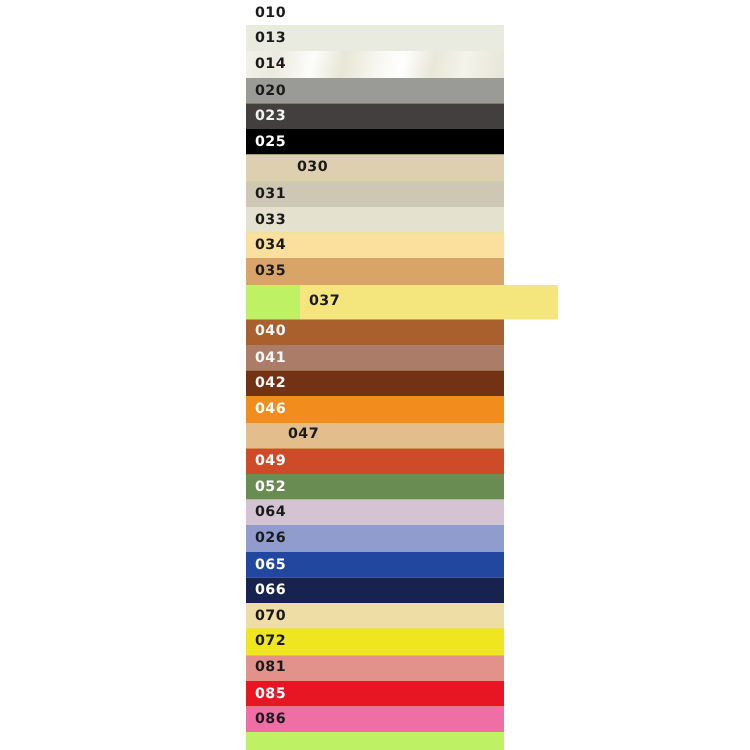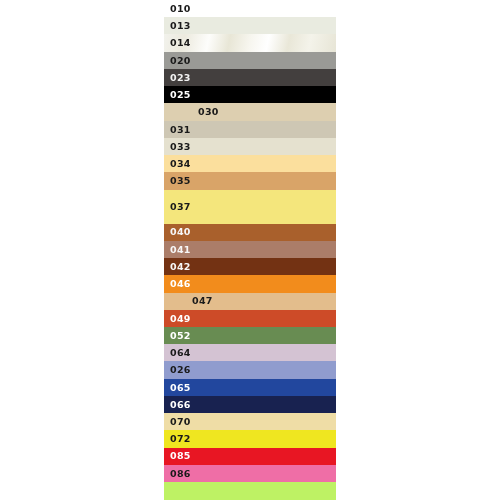--- a/index.html
+++ b/index.html
@@ -90,21 +90,21 @@
     </div>
     <div class="swatch-row" title="033" style="height: 17.2414px; background: rgb(229, 225, 207);">
       <span class="swatch-label" style="color: rgb(26, 26, 26);">033</span>
     </div>
     <div class="swatch-row" title="034" style="height: 17.2414px; background: rgb(251, 223, 157);">
       <span class="swatch-label" style="color: rgb(26, 26, 26);">034</span>
     </div>
     <div class="swatch-row" title="035" style="height: 17.2414px; background: rgb(217, 164, 104);">
       <span class="swatch-label" style="color: rgb(26, 26, 26);">035</span>
     </div>
-    <div class="swatch-row" title="037" style="height: 34px; background: rgb(244, 230, 124);">
+    <div class="swatch-row" title="037" style="height: 23px; background: rgb(244, 230, 124); margin-left: 36px;">
       <span class="swatch-label" style="color: rgb(26, 26, 26);">037</span>
     </div>
     <div class="swatch-row" title="040" style="height: 17.2414px; background: rgb(169, 96, 44);">
       <span class="swatch-label" style="color: rgb(247, 247, 247);">040</span>
     </div>
     <div class="swatch-row" title="041" style="height: 17.2414px; background: rgb(171, 125, 105);">
       <span class="swatch-label" style="color: rgb(247, 247, 247);">041</span>
     </div>
     <div class="swatch-row" title="042" style="height: 17.2414px; background: rgb(115, 50, 19);">
       <span class="swatch-label" style="color: rgb(247, 247, 247);">042</span>
@@ -132,19 +132,22 @@
     </div>
     <div class="swatch-row" title="066" style="height: 17.2414px; background: rgb(24, 34, 80);">
       <span class="swatch-label" style="color: rgb(255, 255, 255);">066</span>
     </div>
     <div class="swatch-row" title="070" style="height: 17.2414px; background: rgb(239, 221, 166);">
       <span class="swatch-label" style="color: rgb(26, 26, 26);">070</span>
     </div>
     <div class="swatch-row" title="072" style="height: 17.2414px; background: rgb(239, 230, 32);">
       <span class="swatch-label" style="color: rgb(26, 26, 26);">072</span>
     </div>
+    <div class="swatch-row" title="081" style="height: 17.2414px; background: rgb(226, 146, 138);">
+      <span class="swatch-label" style="color: rgb(26, 26, 26);">081</span>
+    </div>
     <div class="swatch-row" title="085" style="height: 17.2414px; background: rgb(232, 22, 35);">
       <span class="swatch-label" style="color: rgb(255, 255, 255);">085</span>
     </div>
     <div class="swatch-row" title="086" style="height: 17.2414px; background: rgb(239, 110, 166);">
       <span class="swatch-label" style="color: rgb(26, 26, 26);">086</span>
     </div>
   </div>
 
 </body></html>

